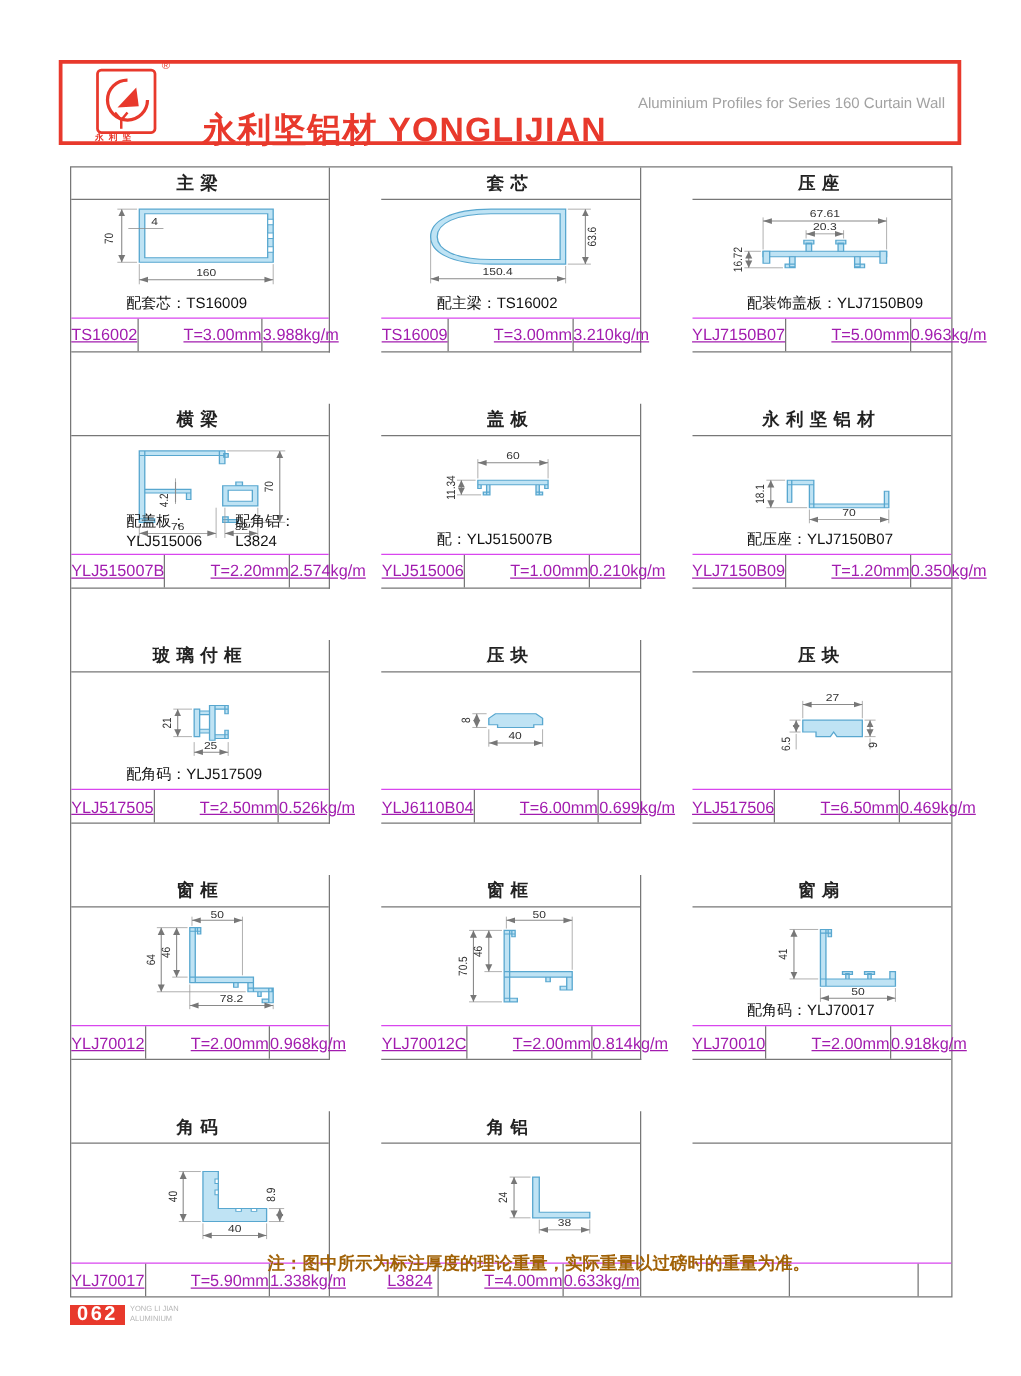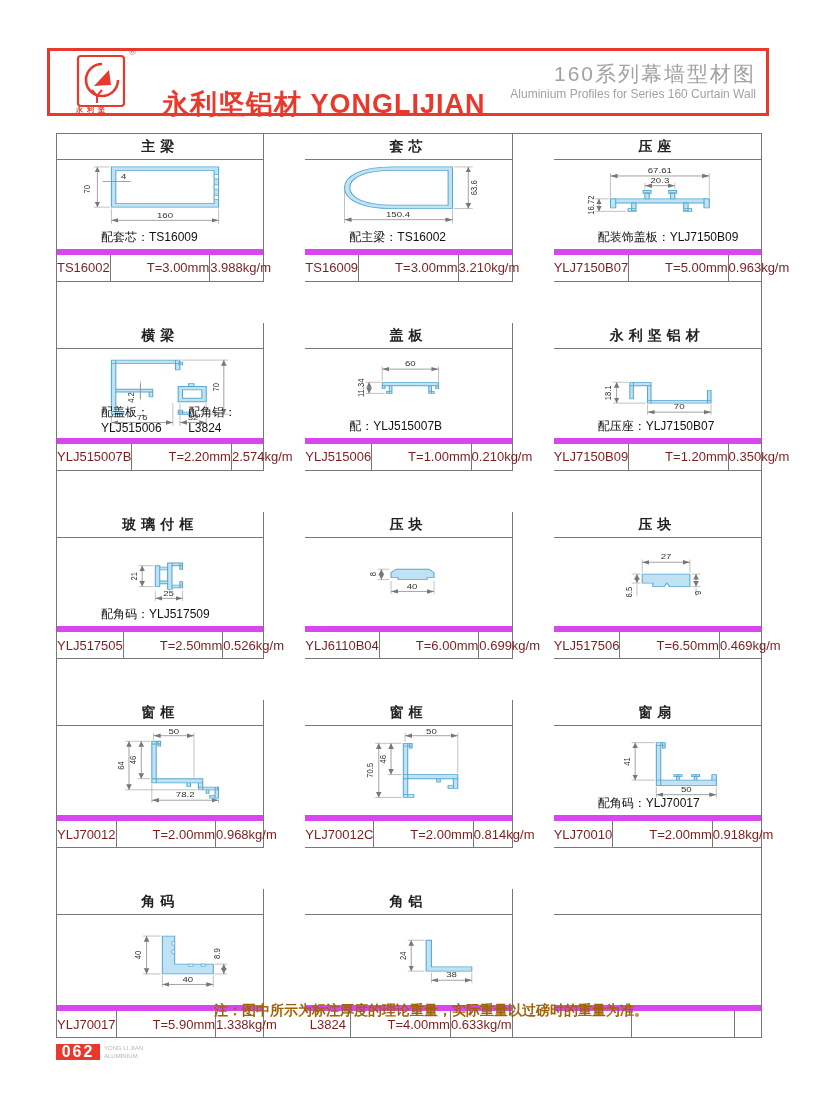--- a/index.html
+++ b/index.html
@@ -25,21 +25,21 @@
     display:grid;grid-template-columns:1fr 1fr 1fr;grid-template-rows:repeat(5,1fr);
     border:1px solid #777;box-sizing:border-box;background:#fff;gap:41px;
   }
   .cell{border-right:1px solid #777;border-bottom:1px solid #777;display:flex;flex-direction:column;min-width:0;box-sizing:border-box;}
   .cell:nth-child(3n){border-right:none;}
   .cell:nth-child(n+13){border-bottom:none;}
   .cell-title{height:25px;line-height:25px;text-align:center;font-weight:bold;font-size:14px;letter-spacing:5px;color:#222;border-bottom:1px solid #777;flex:none;}
   .cell-body{flex:1;position:relative;overflow:hidden;}
   .cell-body svg{position:absolute;left:0;top:0;width:100%;height:100%;}
   .cell-note{position:absolute;left:8px;right:10px;bottom:3px;display:flex;justify-content:space-between;font-size:12px;color:#111;pointer-events:none;margin-left:36px;}
-  .cell-data{height:26px;flex:none;border-top:6px solid #d946ef;display:flex;font-size:13px;color:#7f1d1d;}
+  .cell-data{height:26px;flex:none;border-top:1px solid #d946ef;display:flex;font-size:13px;color:#a21caf;text-decoration:underline;}
   .dc{display:flex;align-items:center;justify-content:center;border-right:1px solid #777;box-sizing:border-box;}
   .dc:last-child{border-right:none;}
   .dc.m{width:38%;} .dc.t{width:32%;margin-left:36px;} .dc.w{flex:1;}
   
   .P{fill:#bfe3f4;stroke:#58a7cf;stroke-width:1.2;}
   .PN{fill:#ffffff;stroke:#58a7cf;stroke-width:1;}
   .D{stroke:#8a8a8a;stroke-width:1;}
   .E{stroke:#9d9d9d;stroke-width:0.8;fill:none;}
   .T{font-size:11px;fill:#333;text-anchor:middle;font-family:"Liberation Sans","DejaVu Sans",sans-serif;}
   
@@ -67,21 +67,20 @@
       <path d="M18,37 l5,6 l5,-6 M23,43 v7" fill="none" stroke="#e8392c" stroke-width="2"></path>
     </svg>
     <span class="logo-reg">®</span>
     <span class="logo-chars">永利坚</span>
   </div>
   <div class="company">
     <span>永利坚铝材</span>
     <span>YONGLIJIAN</span>
   </div>
   <div class="right-titles">
-    <div class="rt-cn">160系列幕墙型材图</div>
     <div class="rt-en">Aluminium Profiles for Series 160 Curtain Wall</div>
   </div>
 </div>
 
 <div class="ptable">
 
   <div class="cell">
     <div class="cell-title">主梁</div>
     <div class="cell-body">
       <svg viewBox="0 0 235 128" preserveAspectRatio="none">

